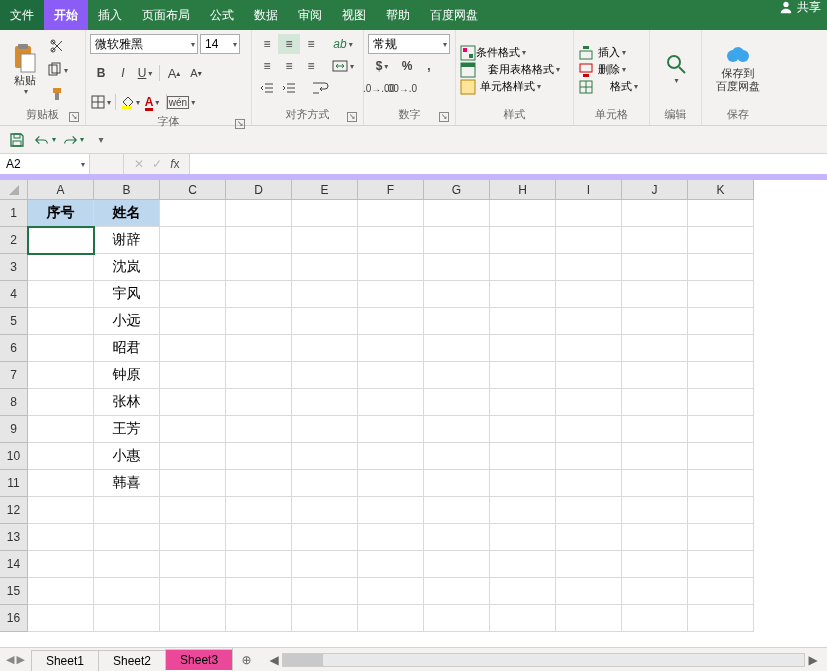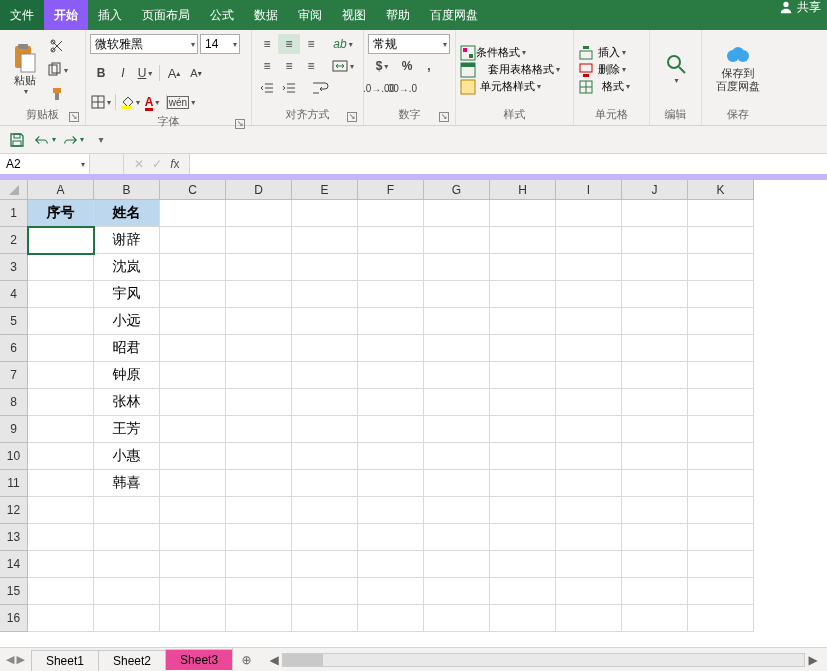--- a/index.html
+++ b/index.html
@@ -437,21 +437,21 @@
             <rect x="5" y="12" width="6" height="3" fill="#c00"></rect>
           </svg>
         <span style="margin-left:4px;font-size:11px">删除</span>
           <span class="dd-tri">▾</span>
       </div>
       <div class="row" style="cursor:pointer">
         <svg width="16" height="16" viewBox="0 0 16 16">
             <rect x="2" y="2" width="12" height="12" fill="none" stroke="#2a7a44"></rect>
             <path d="M2 8h12M8 2v12" stroke="#2a7a44"></path>
           </svg>
-        <span style="margin-left:8px;font-size:11px">格式</span>
+        <span style="margin-left:16px;font-size:11px">格式</span>
           <span class="dd-tri">▾</span>
       </div>
     </div>
     <div class="label">单元格</div>
   </div>
 
   <div class="group" style="width:52px">
     <div class="body" style="align-items:center;justify-content:center">
       <div class="btn">
         <svg width="24" height="24" viewBox="0 0 24 24">

